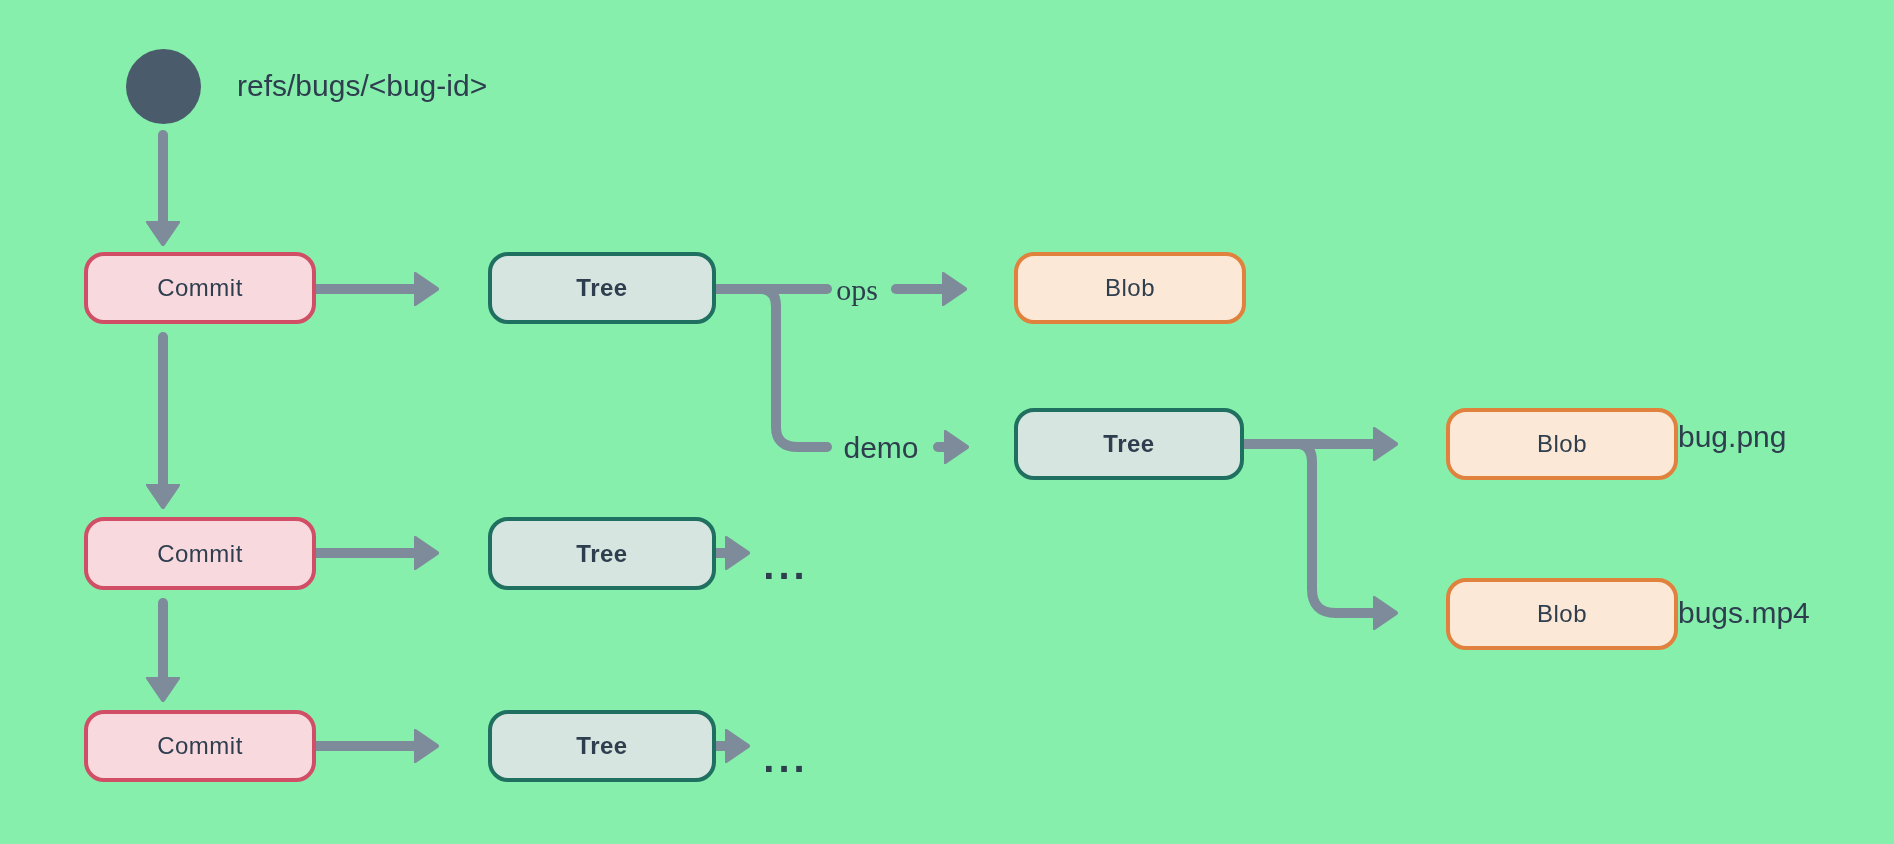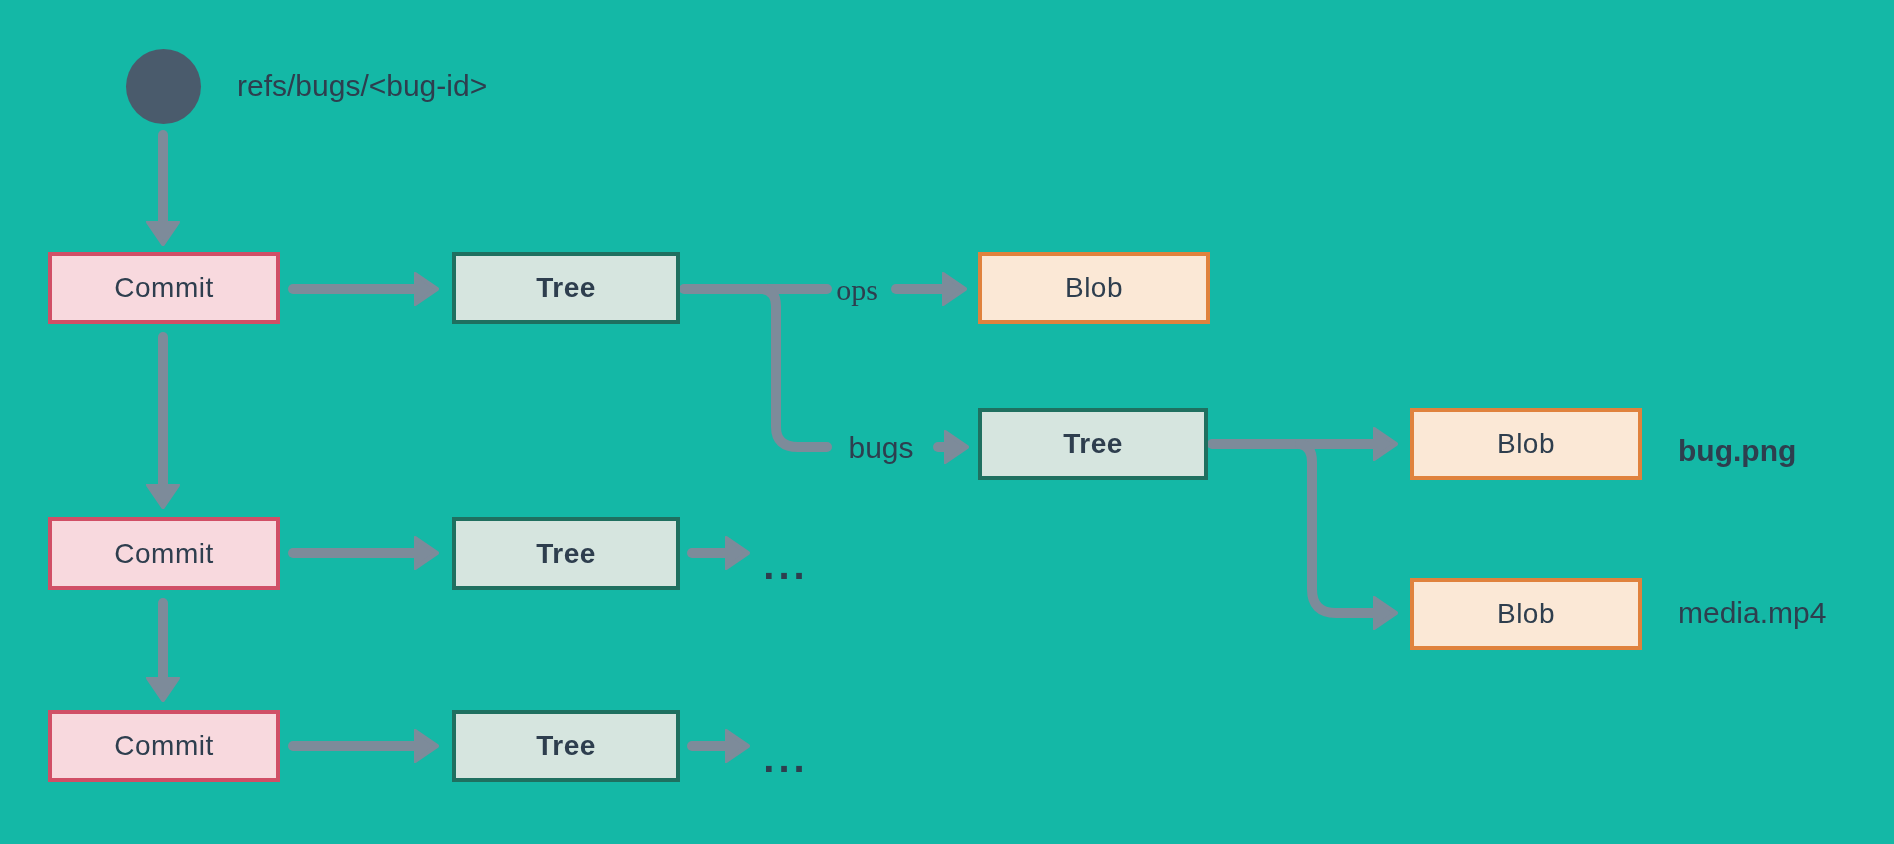--- a/index.html
+++ b/index.html
@@ -4,40 +4,41 @@
 <style>
   html, body { margin: 0; padding: 0; }
   body {
     font-family: "Liberation Sans", "DejaVu Sans", sans-serif;
     background: #eef1f5;
   }
   .stage {
     position: relative;
     width: 1894px;
     height: 844px;
-    background: #14b8a6;
+    background: #86efac;
     overflow: hidden;
     text-align: center;
   }
   .connector-layer {
     position: absolute;
     left: 0; top: 0;
     width: 1894px; height: 844px;
   }
   .node {
     position: absolute;
     box-sizing: border-box;
     display: flex;
     align-items: center;
     justify-content: center;
-    border-radius: 0;
+    border-radius: 20px;
     border: 4px solid;
-    font-size: 28px;
+    font-size: 24px;
     color: #2e3e4e;
     letter-spacing: 0.5px;
+    margin-left: 36px;
   }
   .commit { background: #f8d9de; border-color: #d14f66; }
   .tree   { background: #d6e5df; border-color: #1f7060; font-weight: bold; }
   .blob   { background: #fbe8d6; border-color: #e0823d; }
 
   .ref-dot {
     position: absolute;
     left: 126px; top: 49px;
     width: 75px; height: 75px;
     border-radius: 50%;
@@ -46,21 +47,21 @@
   .txt {
     position: absolute;
     color: #2e3e4e;
     font-size: 30px;
     white-space: nowrap;
   }
   .ref-label { left: 237px; top: 69px; }
   .edge-label { transform: translate(-50%, -50%); }
   .edge-label.ops   { left: 857px; top: 290px; font-family: Liberation Serif, serif; }
   .edge-label.media { left: 881px; top: 448px; }
-  .file-label-bug  { left: 1678px; top: 434px; font-weight: bold; }
+  .file-label-bug  { left: 1678px; top: 420px; }
   .file-label-demo { left: 1678px; top: 596px; }
   .ellipsis {
     position: absolute;
     color: #2e3e4e;
     font-size: 40px;
     font-weight: 700;
     letter-spacing: 4px;
     line-height: 1;
     transform: translateX(-50%);
   }
@@ -115,32 +116,32 @@
     <span>Commit</span>
   </div>
   <div class="node tree tree-1">
     <span>Tree</span>
   </div>
   <div class="txt edge-label ops">ops</div>
   <div class="node blob blob-ops">
     <span>Blob</span>
   </div>
 
-  <div class="txt edge-label media">bugs</div>
+  <div class="txt edge-label media">demo</div>
   <div class="node tree tree-media">
     <span>Tree</span>
   </div>
   <div class="node blob blob-bug">
     <span>Blob</span>
   </div>
   <div class="txt file-label-bug">bug.png</div>
   <div class="node blob blob-demo">
     <span>Blob</span>
   </div>
-  <div class="txt file-label-demo">media.mp4</div>
+  <div class="txt file-label-demo">bugs.mp4</div>
 
   <div class="node commit commit-2">
     <span>Commit</span>
   </div>
   <div class="node tree tree-r2">
     <span>Tree</span>
   </div>
   <div class="ellipsis row2">...</div>
 
   <div class="node commit commit-3">

